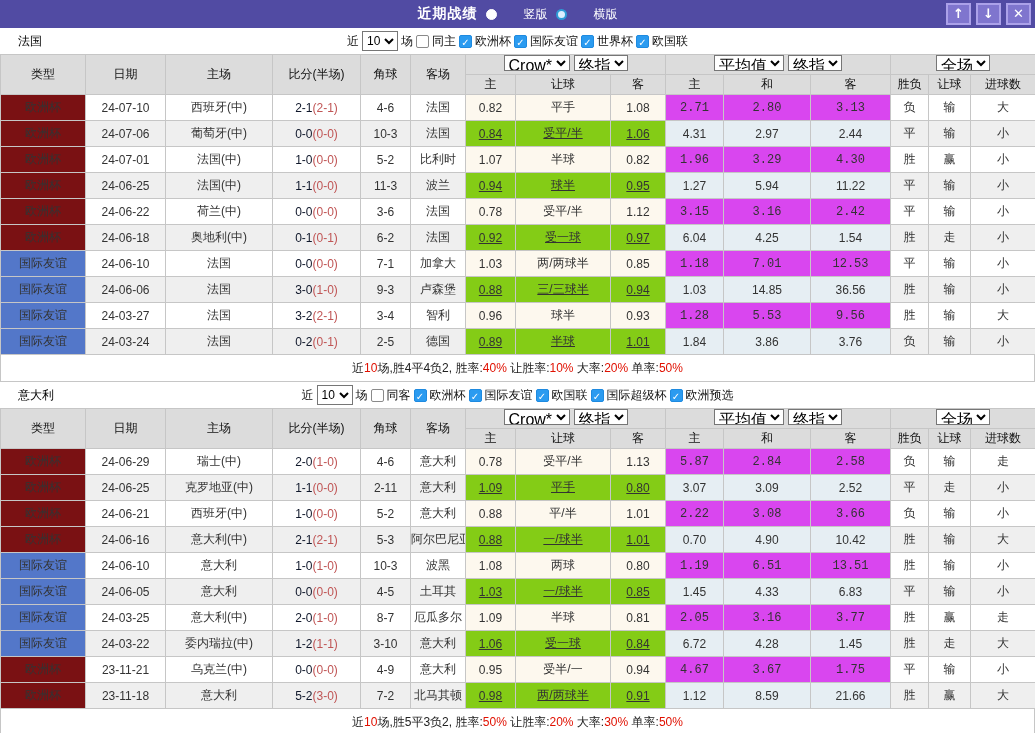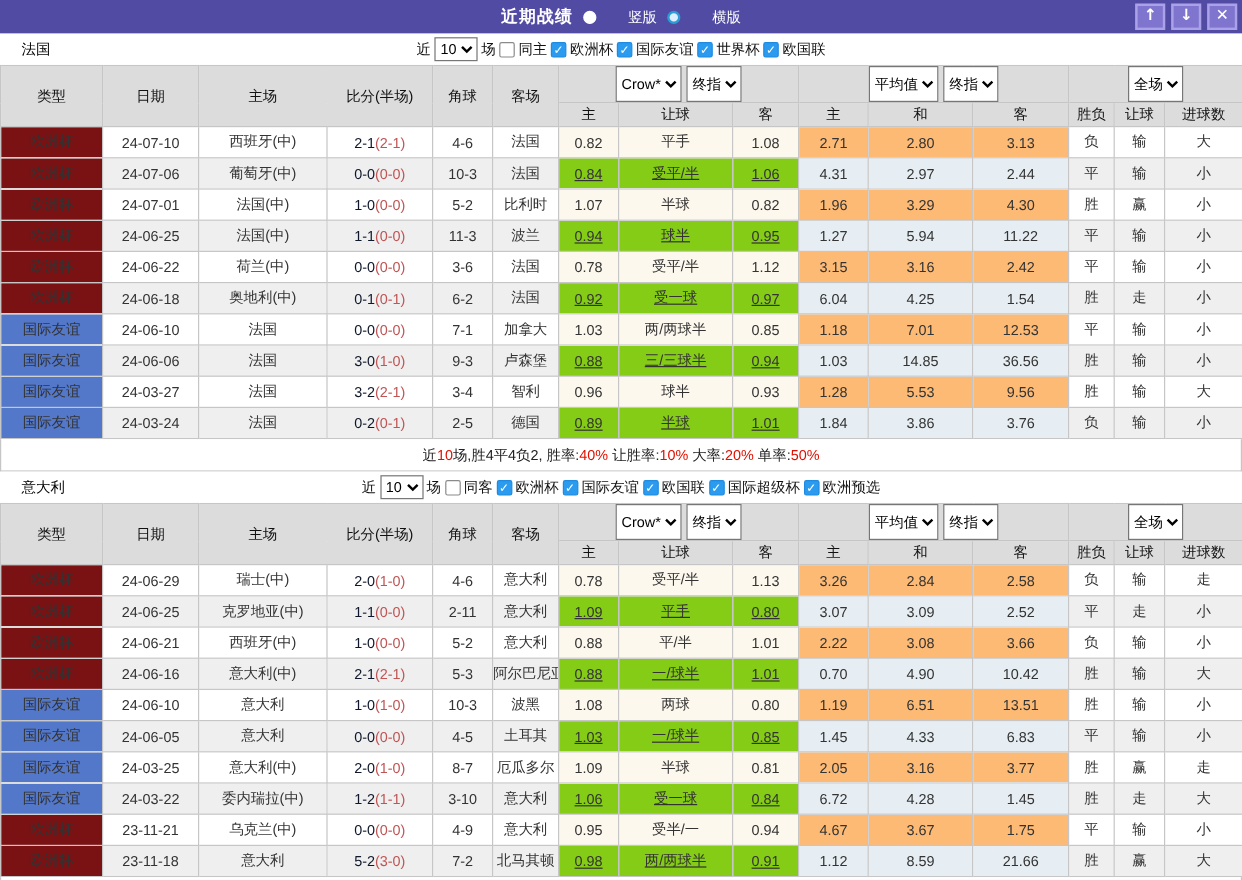--- a/index.html
+++ b/index.html
@@ -29,27 +29,27 @@
   .cb.checked { background:#2B9BF0; color:#fff; font-size:10px; line-height:13px; text-align:center;
                 border:1px solid #1E8AE0; border-radius:2px; }
   .cb.unchecked { background:#fff; border:1px solid #8a8a8a; border-radius:2px; }
   .flt-label { color:#111; }
 
   
   table.grid { border-collapse:collapse; width:1035px; table-layout:fixed; }
   .grid th, .grid td { border:1px solid #c6c6c6; text-align:center; padding:0;
                        overflow:hidden; white-space:nowrap; }
   .grid thead th { background:#dcdcdc; height:20px; font-weight:normal; font-size:12px; color:#111; }
-  .grid thead select { font-size:12px; height:30px; border:1px solid #767676; background:#fff; margin:0 2px; }
+  .grid thead select { font-size:16px; height:16px; border:1px solid #767676; background:#fff; margin:0 2px; }
   .grid tbody td { height:26px; font-size:12px; color:#333; }
   tr.odd  td { background:#fff; }
   tr.even td { background:#efefef; }
   tr.odd  td.odds { background:#fdf8ee; }
   tr.even td.odds { background:#84cc16;text-decoration:underline; }
-  tr.odd  td.avg  { background:#fdba74; }
+  tr.odd  td.avg  { background:#d946ef;font-family:Liberation Mono, monospace; }
   tr.even td.avg  { background:#e6eef3; }
   td.t-euro     { background:#7A1113 !important; color:#F2DADA; }
   td.t-friendly { background:#5377C9 !important; color:#FFFFFF; }
   .red   { color:#E01000; }
   .green { color:#089000; }
   .blue  { color:#2A35C8; }
   .score-full { color:#0f172a; }
   .score-half { color:#C05555; }
   .team-hl { color:#089000; }
 
@@ -382,21 +382,21 @@
             <tr class="odd">
               <td class="t-euro">欧洲杯</td>
               <td>24-06-29</td>
               <td>瑞士(中)</td>
               <td><span class="score-full">2-0</span><span class="score-half">(1-0)</span></td>
               <td>4-6</td>
               <td class="team-hl">意大利</td>
               <td class="odds">0.78</td>
               <td class="odds">受平/半</td>
               <td class="odds">1.13</td>
-              <td class="avg">3.26</td>
+              <td class="avg">5.87</td>
               <td class="avg">2.84</td>
               <td class="avg">2.58</td>
               <td class="blue">负</td>
               <td class="blue">输</td>
               <td class="green">走</td>
             </tr>
             <tr class="even">
               <td class="t-euro">欧洲杯</td>
               <td>24-06-25</td>
               <td>克罗地亚(中)</td>

